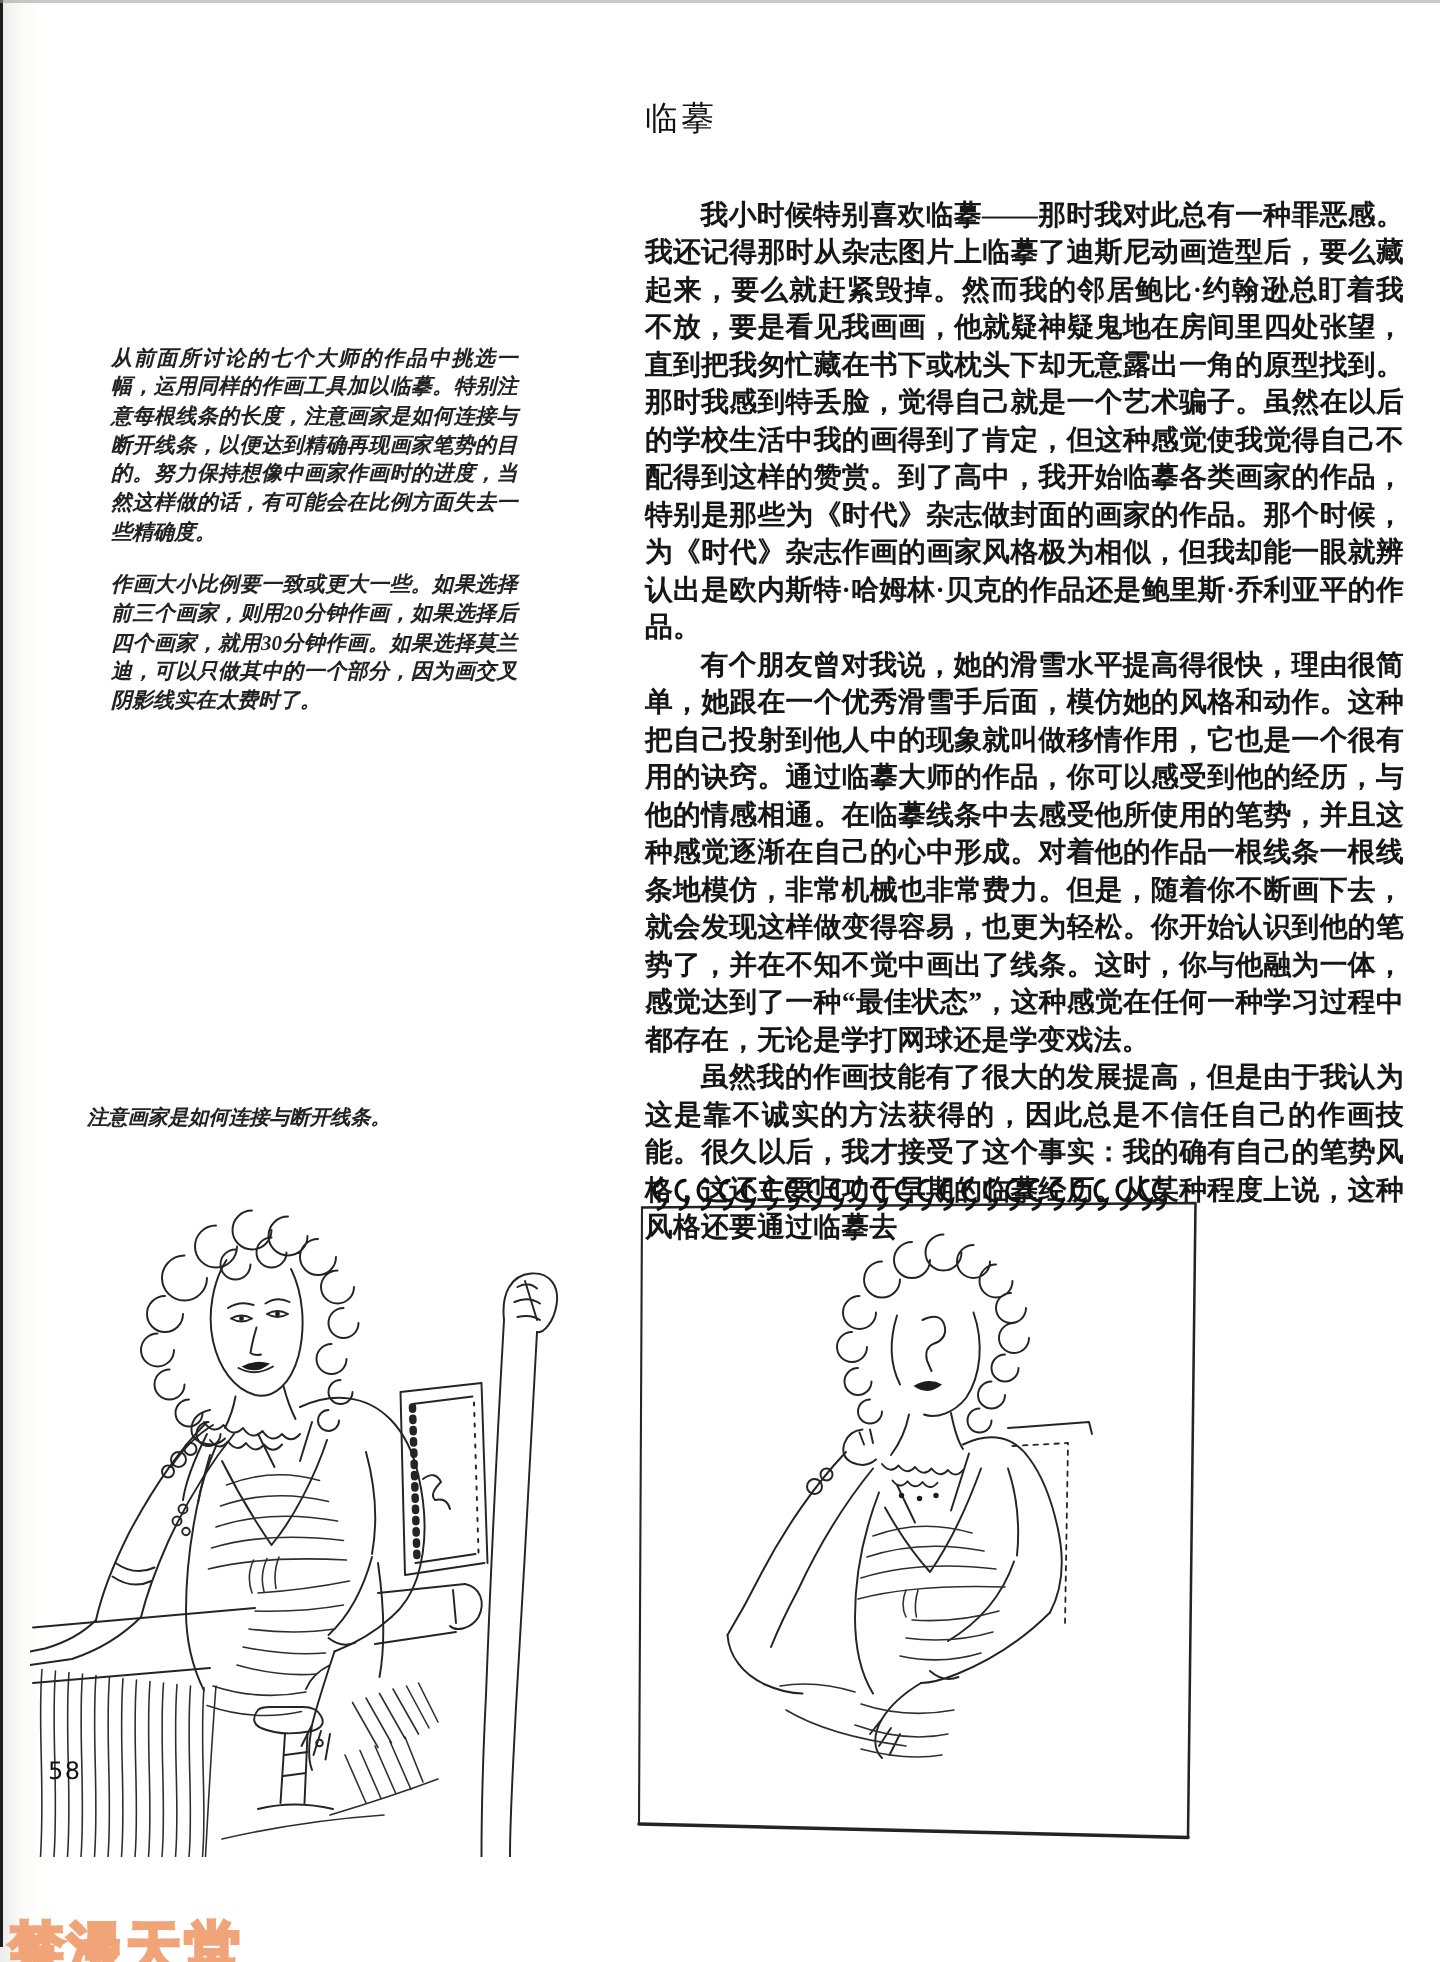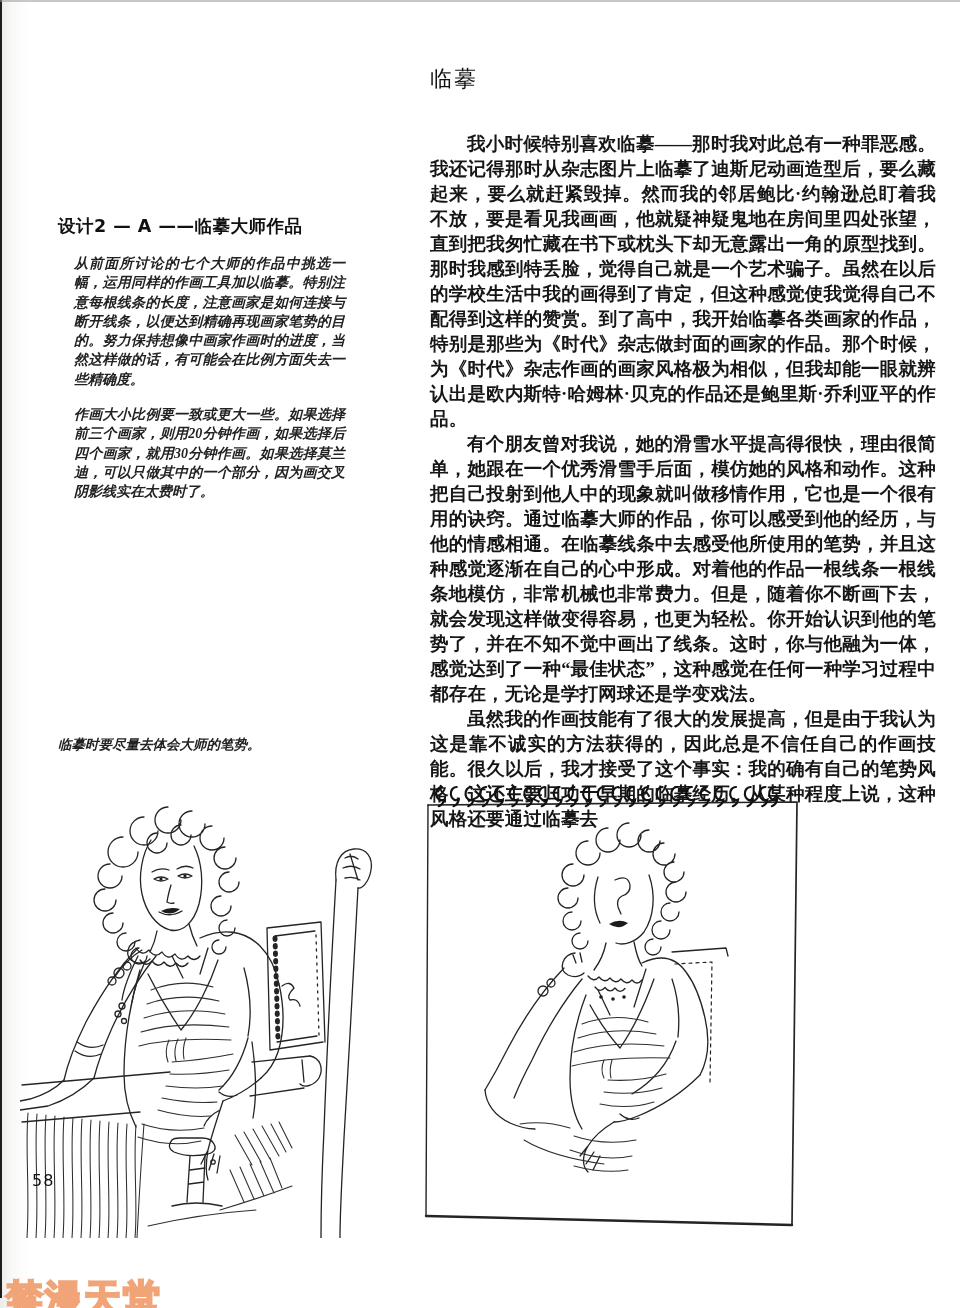--- a/index.html
+++ b/index.html
@@ -62,26 +62,25 @@
   .wm2 { font-size:24px; letter-spacing:1px; margin-top:-3px; margin-left:0; -webkit-text-stroke-width:2.1px; }
 </style>
 </head>
 <body>
 
 <div class="page">
   <div class="scan-edge-left"></div>
   <div class="scan-edge-top"></div>
 
   <aside class="sidebar">
-    <h2 class="sidebar-heading">设计2 — A ——临摹大师作品</h2>
     <p class="side-para">从前面所讨论的七个大师的作品中挑选一幅，运用同样的作画工具加以临摹。特别注意每根线条的长度，注意画家是如何连接与断开线条，以便达到精确再现画家笔势的目的。努力保持想像中画家作画时的进度，当然这样做的话，有可能会在比例方面失去一些精确度。</p>
     <p class="side-para">作画大小比例要一致或更大一些。如果选择前三个画家，则用20分钟作画，如果选择后四个画家，就用30分钟作画。如果选择莫兰迪，可以只做其中的一个部分，因为画交叉阴影线实在太费时了。</p>
   </aside>
 
-  <div class="fig-caption">临摹时要尽量去体会大师的笔势。</div>
+  <div class="fig-caption">注意画家是如何连接与断开线条。</div>
 
   <main class="article">
     <h1 class="title">临摹</h1>
     <p class="body-para">我小时候特别喜欢临摹——那时我对此总有一种罪恶感。我还记得那时从杂志图片上临摹了迪斯尼动画造型后，要么藏起来，要么就赶紧毁掉。然而我的邻居鲍比·约翰逊总盯着我不放，要是看见我画画，他就疑神疑鬼地在房间里四处张望，直到把我匆忙藏在书下或枕头下却无意露出一角的原型找到。那时我感到特丢脸，觉得自己就是一个艺术骗子。虽然在以后的学校生活中我的画得到了肯定，但这种感觉使我觉得自己不配得到这样的赞赏。到了高中，我开始临摹各类画家的作品，特别是那些为《时代》杂志做封面的画家的作品。那个时候，为《时代》杂志作画的画家风格极为相似，但我却能一眼就辨认出是欧内斯特·哈姆林·贝克的作品还是鲍里斯·乔利亚平的作品。</p>
     <p class="body-para">有个朋友曾对我说，她的滑雪水平提高得很快，理由很简单，她跟在一个优秀滑雪手后面，模仿她的风格和动作。这种把自己投射到他人中的现象就叫做移情作用，它也是一个很有用的诀窍。通过临摹大师的作品，你可以感受到他的经历，与他的情感相通。在临摹线条中去感受他所使用的笔势，并且这种感觉逐渐在自己的心中形成。对着他的作品一根线条一根线条地模仿，非常机械也非常费力。但是，随着你不断画下去，就会发现这样做变得容易，也更为轻松。你开始认识到他的笔势了，并在不知不觉中画出了线条。这时，你与他融为一体，感觉达到了一种“最佳状态”，这种感觉在任何一种学习过程中都存在，无论是学打网球还是学变戏法。</p>
     <p class="body-para">虽然我的作画技能有了很大的发展提高，但是由于我认为这是靠不诚实的方法获得的，因此总是不信任自己的作画技能。很久以后，我才接受了这个事实：我的确有自己的笔势风格，这还主要归功于早期的临摹经历。从某种程度上说，这种风格还要通过临摹去</p>
   </main>
 
   <svg class="fig-left" viewBox="0 0 378 448" aria-hidden="true">
     <g class="ink">

